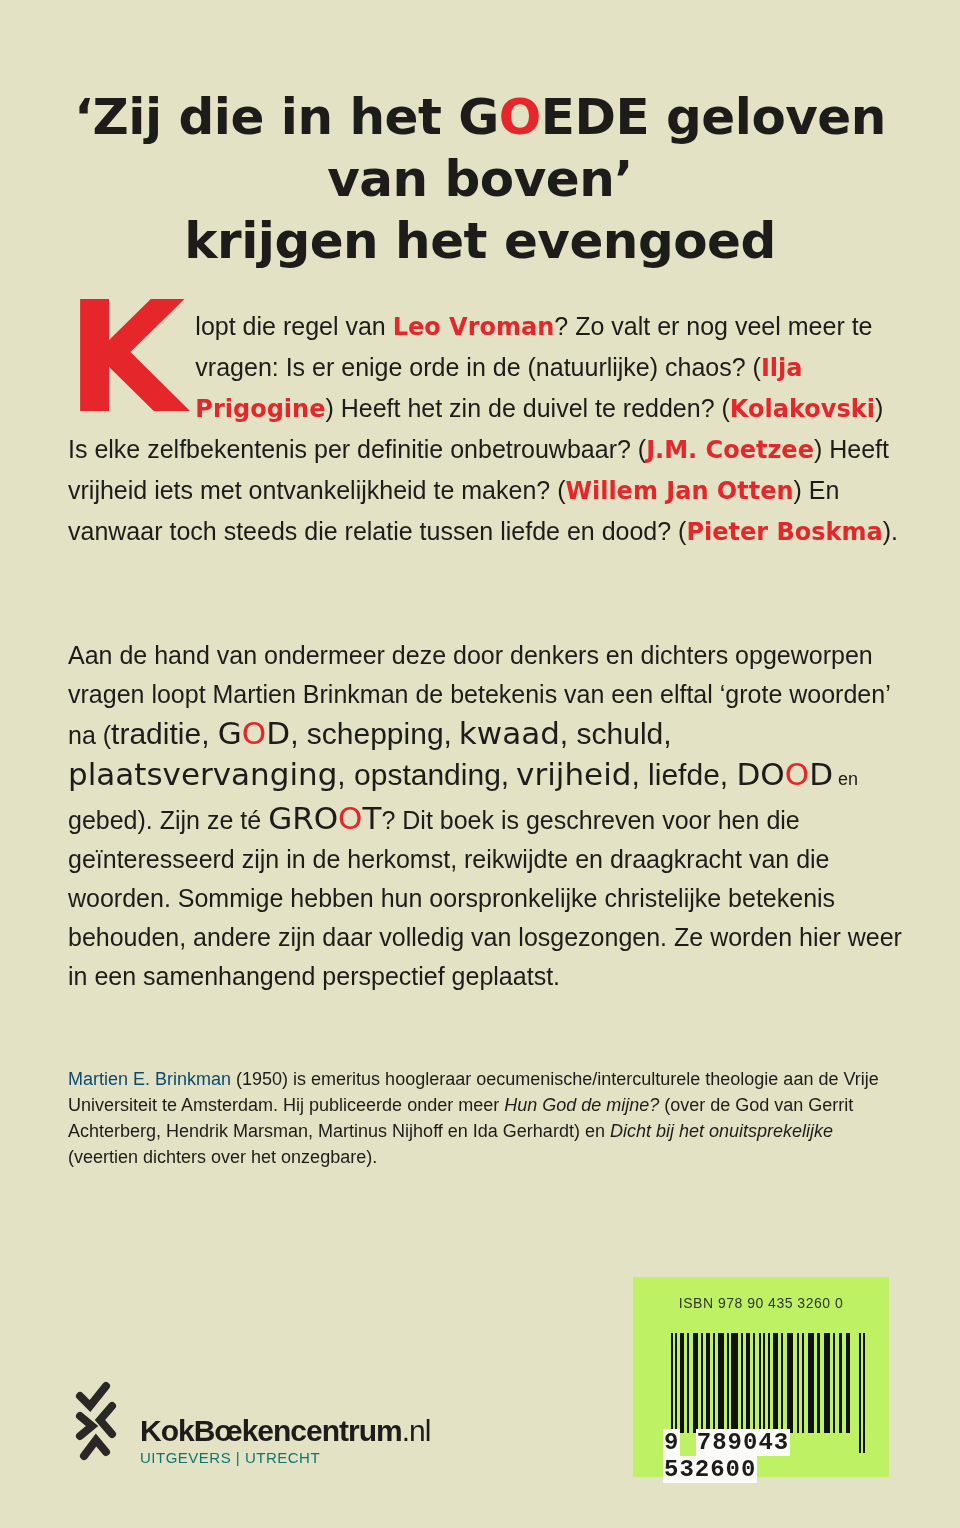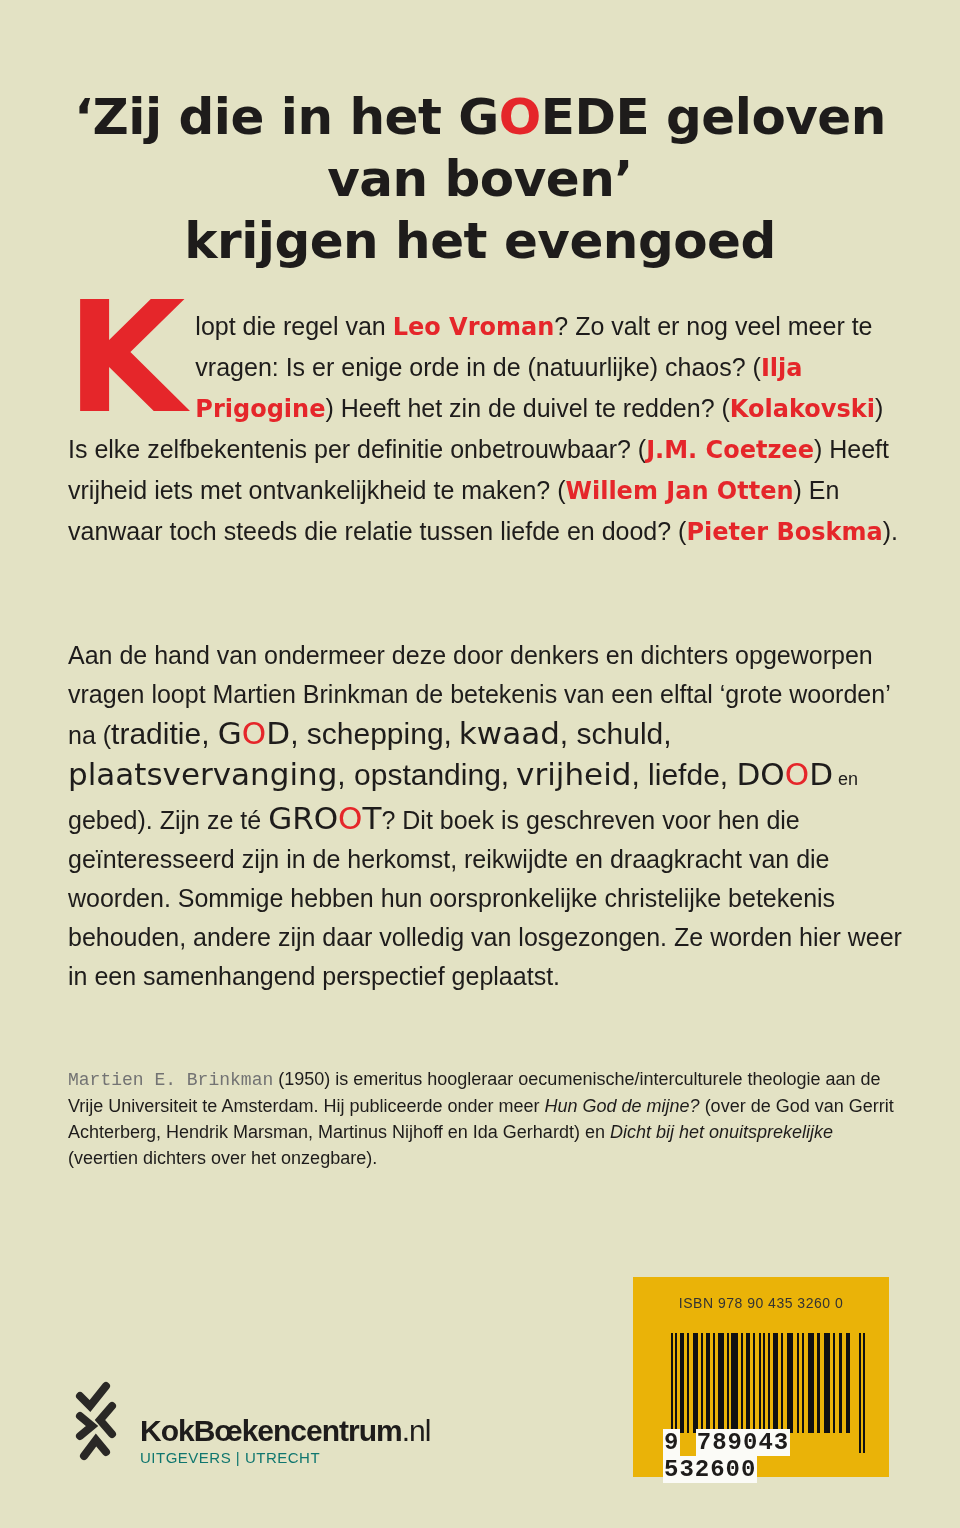--- a/index.html
+++ b/index.html
@@ -29,29 +29,29 @@
     position:absolute; top:636px; left:68px; width:840px;
     font-size:25px; line-height:39px;
   }
   .bigw { font-size:30px; }
   .bigb { font-size:31px; font-weight:normal; font-family:"DejaVu Sans", sans-serif; }
   .small { font-size:18px; }
   .bio {
     position:absolute; top:1066px; left:68px; width:830px;
     font-size:18px; line-height:26px;
   }
-  .bio .author { color:#737373;font-family:Liberation Mono, monospace; }
+  .bio .author { color:#0c4a6e; }
   .logo { position:absolute; left:70px; top:1380px; display:flex; align-items:flex-end; }
   .logo-text { margin-left:18px; }
   .logo-name { font-size:30px; font-weight:bold; letter-spacing:-1px; color:#1e1c1b; line-height:32px; }
   .logo-name .tld { font-weight:normal; }
   .logo-sub { font-size:15px; letter-spacing:0.5px; color:#0f766e; margin-top:2px; }
   .isbn-box {
     position:absolute; left:633px; top:1277px; width:256px; height:200px;
-    background:#eab308;
+    background:#bef264;
   }
   .isbn-label {
     position:absolute; top:18px; left:0; width:100%; text-align:center;
     font-size:14px; color:#333; letter-spacing:0.5px;
   }
   .barcode { position:absolute; top:56px; left:38px; width:196px; height:120px; }
   .isbn-digits {
     position:absolute; top:152px; left:30px; width:200px;
     font-family:"Liberation Mono", monospace; font-size:24px; font-weight:bold;
     background:transparent; letter-spacing:1px;

